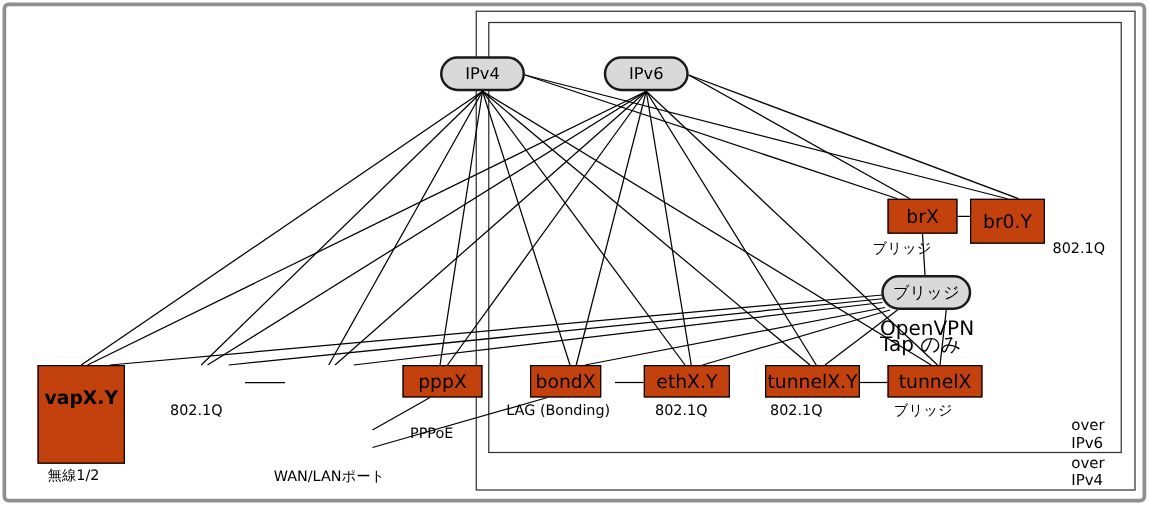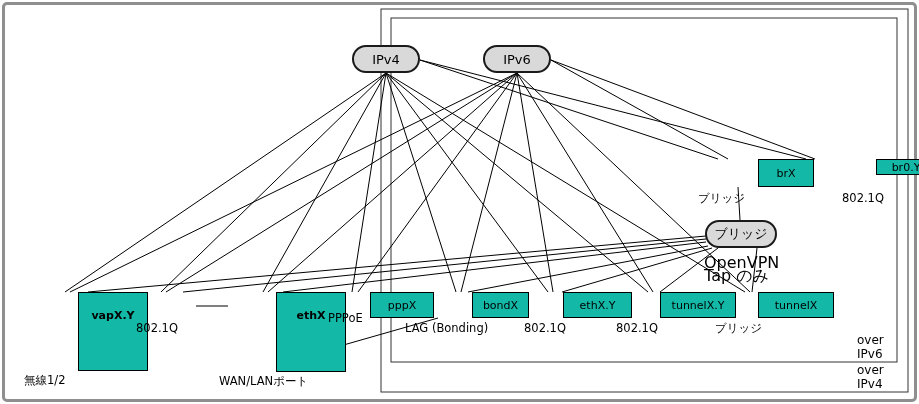--- a/index.html
+++ b/index.html
@@ -3,22 +3,22 @@
 <meta charset="utf-8">
 <style>
   html,body{margin:0;padding:0;background:#fff;}
   .stage{
     position:relative;width:919px;height:404px;background:#ffffff;
     font-family:"DejaVu Sans","Liberation Sans",sans-serif;color:#000;overflow:hidden;
   }
   .frame{position:absolute;left:2px;top:2px;right:2px;bottom:2px;border:3px solid #8f8f8f;border-radius:5px;}
   svg.links{position:absolute;left:0;top:0;}
   .node{
-    position:absolute;background:#14b8a6;border:1.5px solid #000;box-sizing:border-box;
-    display:flex;align-items:center;justify-content:center;font-size:11px;white-space:nowrap;margin-left:48px;
+    position:absolute;background:#c2410c;border:1.5px solid #000;box-sizing:border-box;
+    display:flex;align-items:center;justify-content:center;font-size:15px;white-space:nowrap;
   }
   .node.tall{align-items:flex-start;padding-top:16px;font-weight:bold;}
   .pill{
     position:absolute;background:#d9d9d9;border:2px solid #1a1a1a;border-radius:15px;box-sizing:border-box;
     display:flex;align-items:center;justify-content:center;font-size:13px;white-space:nowrap;
   }
   .caption{position:absolute;font-size:11.5px;line-height:13px;white-space:nowrap;}
   .ann{position:absolute;font-size:16px;line-height:13px;white-space:nowrap;}
   .ann span{display:block;}
 </style>
@@ -81,34 +81,33 @@
       <line x1="344" y1="318" x2="298" y2="344"></line>
       <line x1="438" y1="318" x2="298" y2="358"></line>
     </g>
   </svg>
 
   <div class="pill" style="left:352px;top:45px;width:68px;height:28px">IPv4</div>
   <div class="pill" style="left:483px;top:45px;width:68px;height:28px">IPv6</div>
   <div class="pill" style="left:705px;top:220px;width:72px;height:28px">ブリッジ</div>
 
   <div class="node" style="left:710px;top:159px;width:56px;height:28px">brX</div>
-  <div class="node" style="left:828px;top:159px;width:60px;height:16px">br0.Y</div>
+  <div class="node" style="left:776px;top:159px;width:60px;height:36px">br0.Y</div>
 
   <div class="node tall" style="left:30px;top:292px;width:70px;height:79px">vapX.Y</div>
-  <div class="node tall" style="left:228px;top:292px;width:70px;height:80px">ethX</div>
   <div class="node" style="left:322px;top:292px;width:64px;height:26px">pppX</div>
   <div class="node" style="left:424px;top:292px;width:57px;height:26px">bondX</div>
   <div class="node" style="left:515px;top:292px;width:69px;height:26px">ethX.Y</div>
   <div class="node" style="left:612px;top:292px;width:76px;height:26px">tunnelX.Y</div>
   <div class="node" style="left:710px;top:292px;width:76px;height:26px">tunnelX</div>
 
-  <div class="caption" style="left:24px;top:374px">無線1/2</div>
+  <div class="caption" style="left:38px;top:374px">無線1/2</div>
   <div class="caption" style="left:136px;top:322px">802.1Q</div>
   <div class="caption" style="left:219px;top:375px">WAN/LANポート</div>
-  <div class="caption" style="left:328px;top:312px">PPPoE</div>
+  <div class="caption" style="left:328px;top:340px">PPPoE</div>
   <div class="caption" style="left:405px;top:322px">LAG (Bonding)</div>
   <div class="caption" style="left:524px;top:322px">802.1Q</div>
   <div class="caption" style="left:616px;top:322px">802.1Q</div>
   <div class="caption" style="left:715px;top:322px">ブリッジ</div>
   <div class="caption" style="left:698px;top:192px">ブリッジ</div>
   <div class="caption" style="left:842px;top:192px">802.1Q</div>
 
   <div class="ann" style="left:704px;top:256px">
     <span>OpenVPN</span>
     <span>Tap のみ</span>

